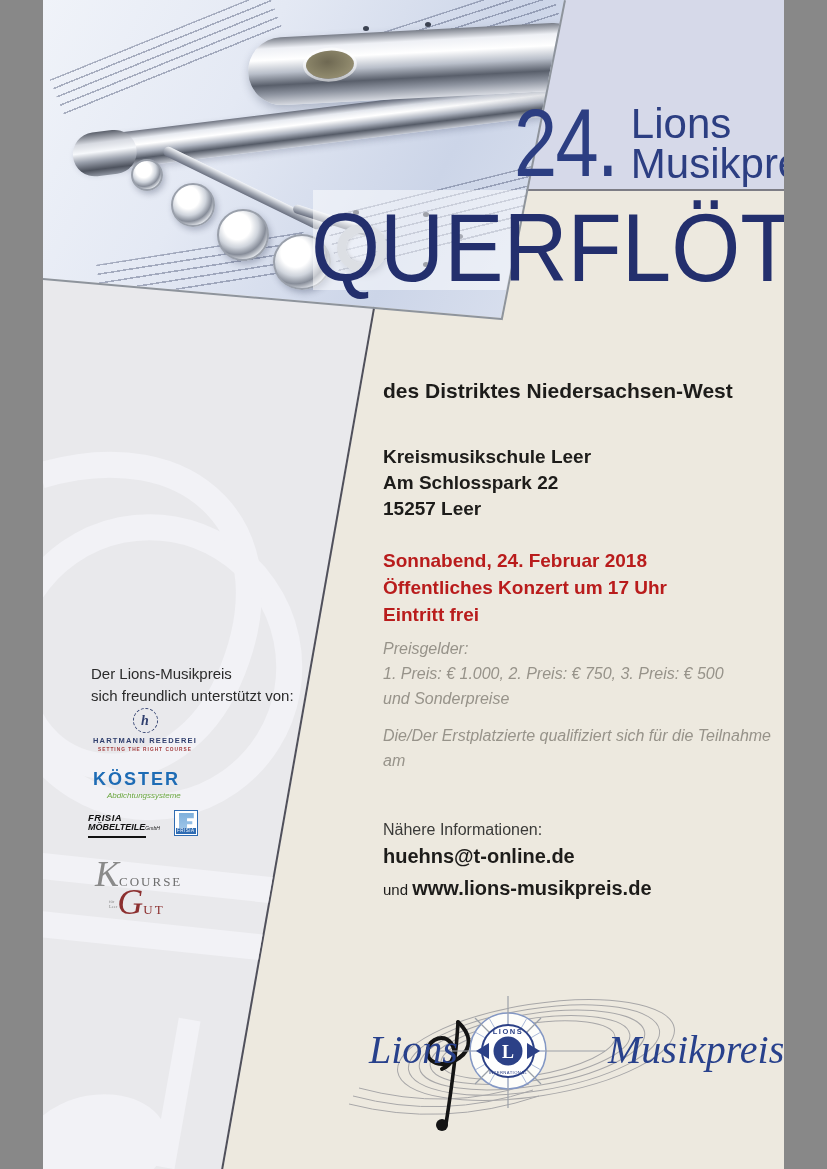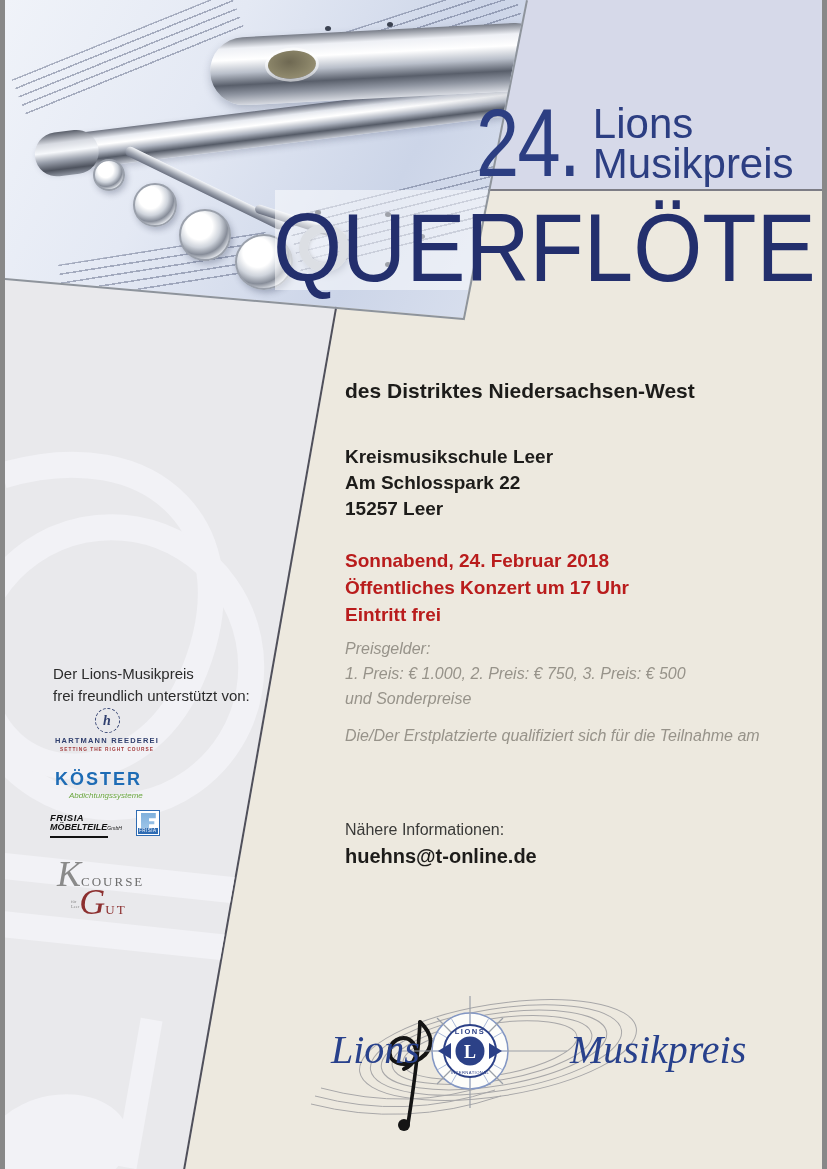--- a/index.html
+++ b/index.html
@@ -1,19 +1,19 @@
 <!DOCTYPE html>
 <html><head>
 <meta charset="utf-8">
 <style>
   * { margin:0; padding:0; box-sizing:border-box; }
   html,body { background:#888; }
   body { font-family:"Liberation Sans", sans-serif; }
   .poster{
-    position:relative; width:817px; height:1169px; margin:0 auto;
+    position:relative; width:741px; height:1169px; margin:0 auto;
     background:#ede9df; overflow:hidden;
   }
   
   .band-top{ position:absolute; left:0; top:0; width:827px; height:190px;
     background:#d6d9e9; z-index:0; }
   .rule{ position:absolute; left:440px; top:189px; width:387px; height:2px;
     background:#7d7d85; z-index:3; }
 
   
   .sheet{
@@ -231,24 +231,28 @@
     <span>1. Preis: € 1.000, 2. Preis: € 750, 3. Preis: € 500</span>
     <span>und Sonderpreise</span>
   </div>
 
   <div class="col qualif gray block">
     <span>Die/Der Erstplatzierte qualifiziert sich für die Teilnahme am</span>
   </div>
 
   <div class="col contact-label">Nähere Informationen:</div>
   <div class="col email">huehns@t-online.de</div>
+  <div class="col webline">
+    <span>und</span>
+    <b>www.lions-musikpreis.de</b>
+  </div>
 
   <div class="sp-intro block">
     <span>Der Lions-Musikpreis</span>
-    <span>frei freundlich unterstützt von:</span>
+    <span>sich freundlich unterstützt von:</span>
   </div>
 
   <div class="hartmann">
     <span class="ring">h</span>
     <span class="name">HARTMANN REEDEREI</span>
     <span class="tag">SETTING THE RIGHT COURSE</span>
   </div>
 
   <div class="koester">
     <span class="name">KÖSTER</span>

